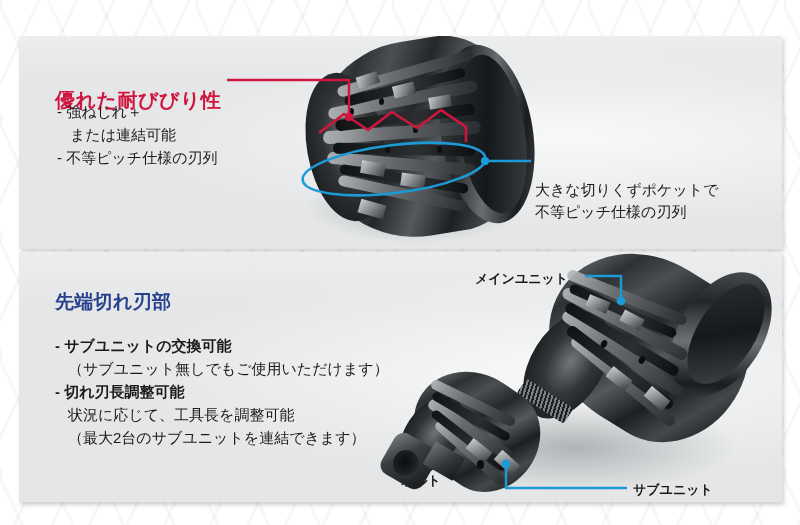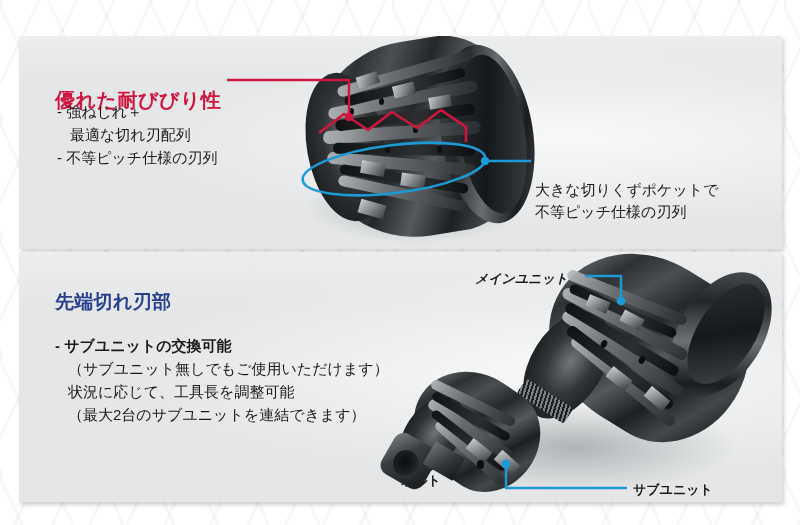--- a/index.html
+++ b/index.html
@@ -233,21 +233,21 @@
       </g>
 
       <g>
         <path d="M 467 125 L 512 125" fill="none" stroke="#1b9ad6" stroke-width="2.4"></path>
         <circle cx="466" cy="125" r="4.2" fill="#1b9ad6"></circle>
       </g>
     </svg>
 
     <div class="body-list" style="left:38px; top:64px;">
       <span class="row">- 強ねじれ＋</span>
-      <span class="row sub">最適な切れ刃配列</span>
+      <span class="row sub">または連結可能</span>
       <span class="row">- 不等ピッチ仕様の刃列</span>
     </div>
 
     <div class="body-text" style="left:516px; top:143px;">
       <span style="display:block">大きな切りくずポケットで</span>
       <span style="display:block">不等ピッチ仕様の刃列</span>
     </div>
 
   </div>
 </section>
@@ -311,25 +311,26 @@
                   transform:rotate(30deg);"></div>
     </div>
 
     <h2 class="head-navy" style="left:36px; top:22px;">
       <span style="display:block">先端切れ刃部</span>
     </h2>
 
     <div class="body-list" style="left:36px; top:82px;">
       <span class="row bold">- サブユニットの交換可能</span>
       <span class="row sub">（サブユニット無しでもご使用いただけます）</span>
+      <span class="row bold">- 切れ刃長調整可能</span>
       <span class="row sub">状況に応じて、工具長を調整可能</span>
       <span class="row sub">（最大2台のサブユニットを連結できます）</span>
     </div>
 
-    <div class="callout-label" style="left:456px; top:17px;font-style:italic;">メインユニット</div>
+    <div class="callout-label" style="left:456px; top:17px;">メインユニット</div>
 
     <div class="callout-label" style="left:382px; top:200px;">
       <span style="display:block">固定用センタ</span>
       <span style="display:block">ボルト</span>
     </div>
 
     <div class="callout-label" style="left:614px; top:228px;">サブユニット</div>
 
     <svg class="overlay" width="763" height="250" viewBox="0 0 763 250">
       <g>

